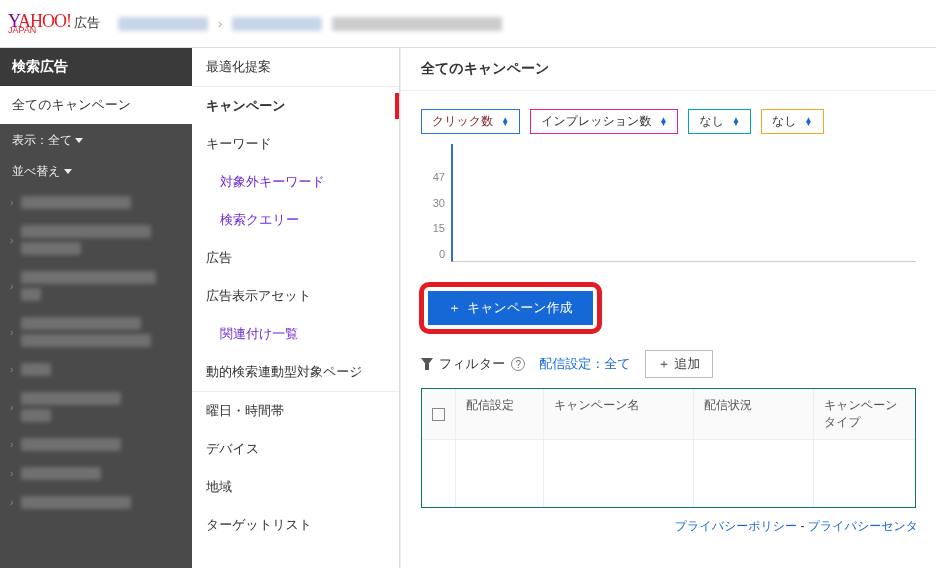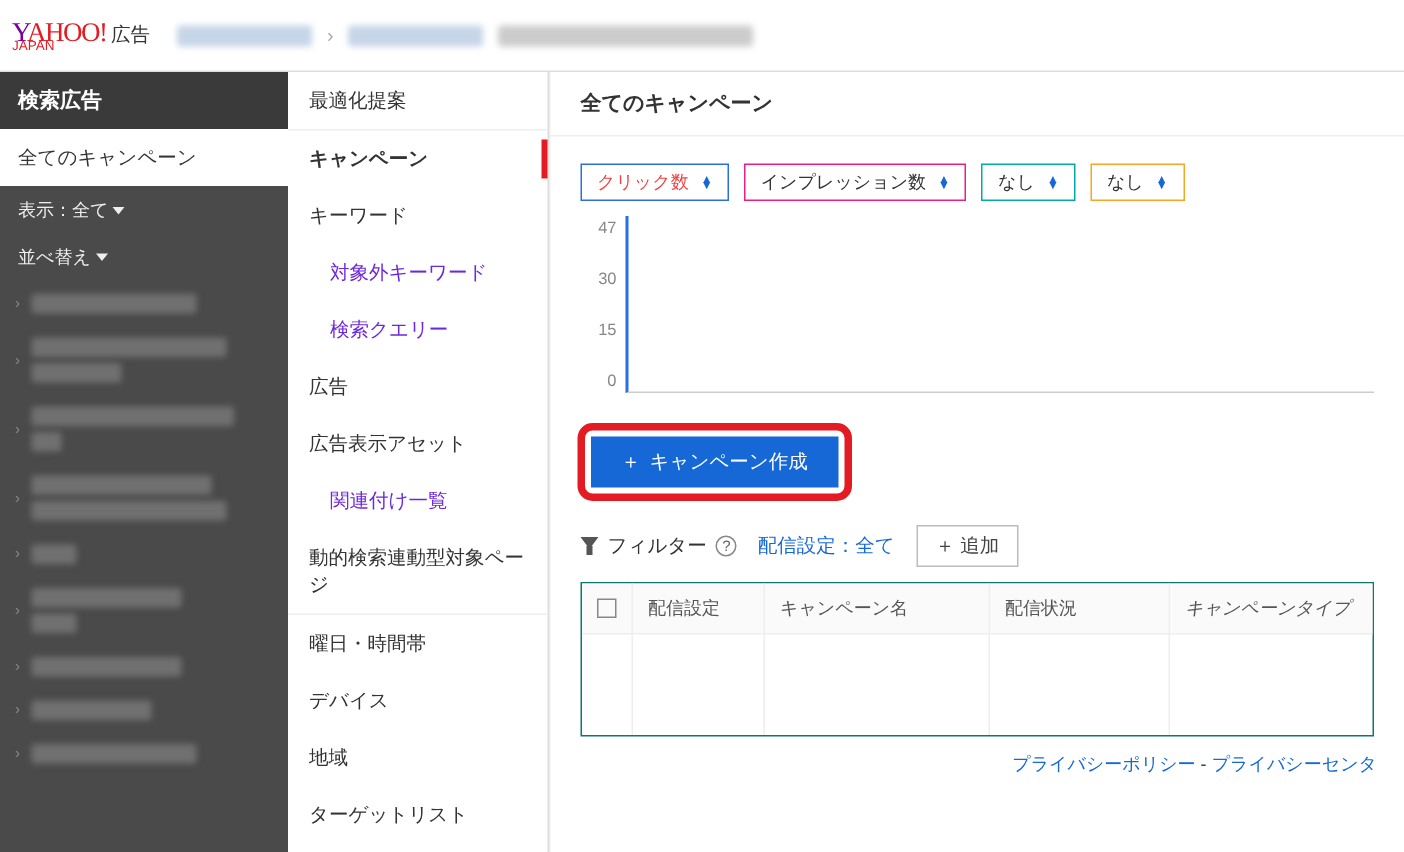--- a/index.html
+++ b/index.html
@@ -18,60 +18,60 @@
   .col-left { width:192px; background:#4a4a4a; color:#fff; }
   .col-left .hdr { background:#3a3a3a; padding:10px 12px; font-weight:bold; font-size:14px;}
   .col-left .allcamp { background:#fff; color:#333; padding:10px 12px; font-size:13px;}
   .col-left .filters { display:flex; gap:14px; padding:8px 12px; font-size:12px; color:#eee;flex-direction:column;}
   .col-left .filters span{ display:inline-flex; align-items:center; gap:3px;}
   .chev{ width:0;height:0;border-left:4px solid transparent;border-right:4px solid transparent;border-top:5px solid currentColor; display:inline-block;}
   .li { display:flex; align-items:center; gap:8px; padding:8px 10px;}
   .li .ch{ color:#888; font-size:10px;}
   .blur-item{ background:#707070; height:13px; border-radius:2px; filter:blur(2px);}
 
-  .col-mid { width:174px; border-right:1px solid #ddd; background:#fff;}
+  .col-mid { width:208px; border-right:1px solid #ddd; background:#fff;}
   .mid-item{ padding:10px 14px; color:#333; cursor:pointer; position:relative; font-size:13px;}
   .mid-item.sub{ padding-left:28px; color:#6d28d9;}
   .mid-item.sep{ border-top:1px solid #eee;}
   .mid-item.active{ font-weight:600;}
   .mid-item.active::after{ content:""; position:absolute; right:0; top:6px; bottom:6px; width:4px; background:#e31b23;}
 
   .col-main { flex:1; background:#fff; display:flex; flex-direction:column; border-left:1px solid #eee;}
   .main-title{ padding:12px 20px; font-weight:600; font-size:14px; border-bottom:1px solid #eee;}
   .metrics{ display:flex; gap:10px; padding:18px 20px 6px;}
   .metric{ border:1px solid; padding:3px 10px; display:flex; align-items:center; gap:8px; font-size:12px; min-width:60px; justify-content:space-between;}
-  .metric.blue{ border-color:#2a6fdb; color:#ef4444;justify-content:space-between;}
+  .metric.blue{ border-color:#2a6fdb; color:#7f1d1d;justify-content:space-between;}
   .metric.pink{ border-color:#e91e8c;}
   .metric.teal{ border-color:#03a9a9;}
   .metric.orange{ border-color:#f5a623;}
   .sort-icon{ display:inline-block; width:8px; line-height:4px; font-size:8px; color:#1668d6;}
   .sort-icon::before{content:"▲"; display:block;}
   .sort-icon::after{content:"▼"; display:block;}
 
   .chart{ margin:4px 20px 14px; height:118px; display:flex;}
-  .yaxis{ width:30px; display:flex; flex-direction:column; justify-content:space-between; align-items:flex-end; padding:2px 6px 2px 0; color:#888; font-size:11px;}
+  .yaxis{ width:30px; display:flex; flex-direction:column; justify-content:space-between; align-items:flex-end; padding:2px 6px 2px 0; color:#888; font-size:11px;margin-top:25px;}
   .plot{ flex:1; border-left:2px solid #2a6fdb; border-bottom:1px solid #ccc;}
 
   .cta-wrap{ margin:6px 18px;}
   .cta-ring{ border:5px solid #e31b23; border-radius:10px; display:inline-block; padding:4px;}
   .cta{ background:#1668d6; color:#fff; padding:8px 20px; font-size:13px; display:inline-flex; align-items:center; gap:6px; cursor:pointer;}
 
   .tools{ display:flex; align-items:center; gap:14px; padding:10px 20px; font-size:13px;}
   .funnel{ display:inline-block; width:12px;height:12px; position:relative;}
   .funnel::before{content:"";position:absolute;left:0;top:0;border-top:8px solid #555;border-left:6px solid transparent;border-right:6px solid transparent;}
   .funnel::after{content:"";position:absolute;left:4px;top:6px;width:4px;height:6px;background:#555;}
   .qmark{ display:inline-block;width:14px;height:14px;border:1px solid #888;border-radius:50%;font-size:10px;line-height:13px;text-align:center;color:#666;}
   .linkish{ color:#1668d6;}
   .addbtn{ border:1px solid #bbb; padding:4px 12px; color:#444;}
 
   .tbl{ margin:0 20px; border:1px solid #0f766e;}
   .tbl .hdrow{ display:flex; background:#fafafa;}
   .tbl .cell{ padding:8px 10px; font-size:12px; color:#555; border-right:1px solid #eee;}
   .tbl .c0{width:34px; display:flex;align-items:center;justify-content:center;}
-  .tbl .c1{width:88px;} .tbl .c2{width:150px;} .tbl .c3{width:120px;} .tbl .c4{flex:1; border-right:none;font-style:italic;}
+  .tbl .c1{width:88px;} .tbl .c2{width:150px;} .tbl .c3{width:120px;} .tbl .c4{flex:1; border-right:none;}
   .tbl .body{ height:68px; display:flex;}
   .tbl .body .cell{ border-top:1px solid #eee;}
   .cb{ width:13px;height:13px;border:1px solid #888;}
 
   .footer{ text-align:right; padding:10px 18px; font-size:12px;}
   .footer a{ color:#1668d6;}
 </style>
 </head>
 <body>
 

